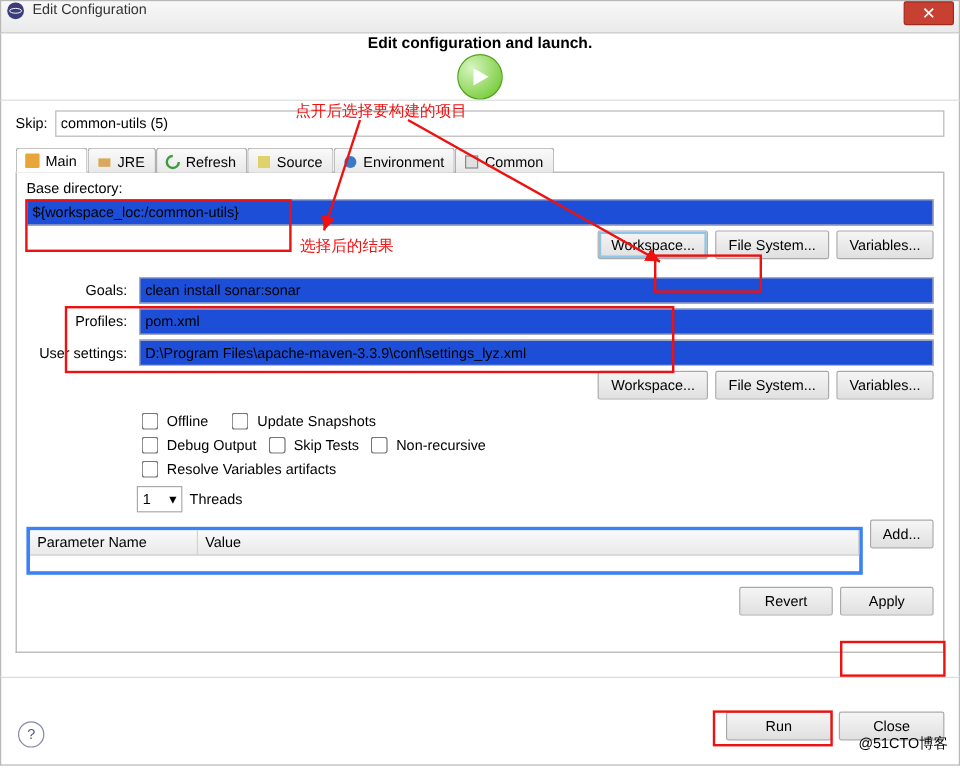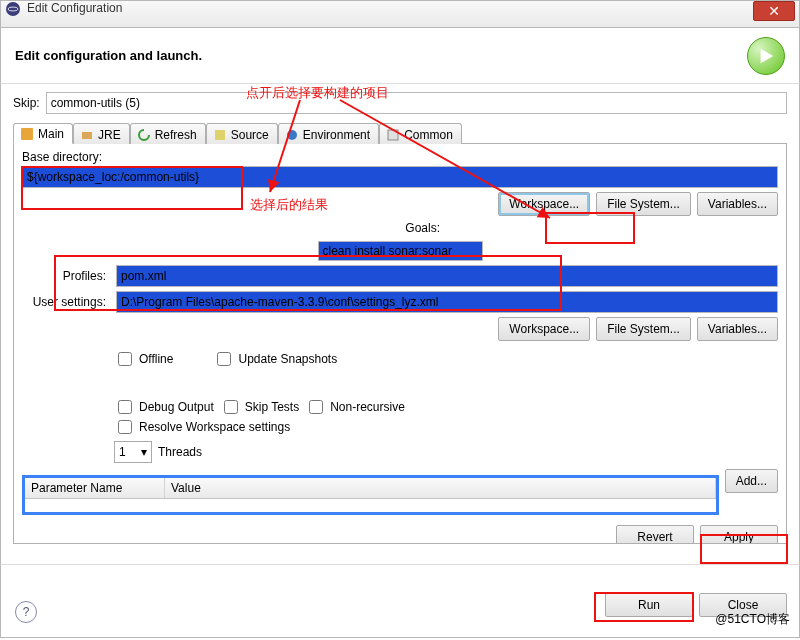--- a/index.html
+++ b/index.html
@@ -1,21 +1,21 @@
 <!DOCTYPE html>
 <html><head>
 <meta charset="utf-8">
 <style>
   * { box-sizing: border-box; font-family: "Segoe UI", Tahoma, sans-serif; font-size: 12px; }
   body { margin: 0; background: #fff; width: 800px; height: 640px; overflow: hidden; position: relative; }
   .titlebar { height: 28px; background: linear-gradient(#f8f8f8,#eaeaea); border: 1px solid #b8b8b8; display:flex; align-items:flex-start; padding:0 4px; }
   .titlebar .eclipse-icon { width:16px; height:16px; margin-right:6px; }
   .titlebar .title { flex:1; color:#333; }
   .titlebar .close { width:42px; height:20px; background:#c84031; color:#fff; text-align:center; line-height:18px; border:1px solid #a02a1f; border-radius:2px; font-size:14px;}
-  .banner { height:56px; border-left:1px solid #b8b8b8; border-right:1px solid #b8b8b8; background:#fff; display:flex; align-items:center; padding:0 14px; border-bottom:1px solid #ddd;}
+  .banner { height:56px; border-left:1px solid #b8b8b8; border-right:1px solid #b8b8b8; background:#fff; display:flex; align-items:center; padding:0 4px; border-bottom:1px solid #ddd;flex-direction:column;}
   .banner .btxt { flex:1; font-weight:bold; font-size:13px; }
   .runicon { width:38px; height:38px; border-radius:50%; background:radial-gradient(circle at 30% 30%, #d6f5c0, #64c41f); border:1px solid #4ba015; display:flex; align-items:center; justify-content:center; }
   .runicon svg { width:18px; height:18px; }
   .content { border-left:1px solid #b8b8b8; border-right:1px solid #b8b8b8; padding:8px 12px; height:480px; position:relative;}
   .row { display:flex; align-items:center; gap:6px; }
   .namefield { height:22px; flex:1; border:1px solid #b8b8b8; padding:2px 4px; background:#fff; }
   .tabstrip { margin-top:8px; display:flex; border-bottom:1px solid #b0b0b0; gap:0; }
   .tab { padding:3px 8px 2px 6px; border:1px solid #b0b0b0; border-bottom:none; background:linear-gradient(#fafafa,#e8e8e8); display:flex; align-items:center; gap:4px; position:relative; top:1px; border-radius:3px 3px 0 0;}
   .tab.active { background:#fff; border-bottom:1px solid #fff; }
   .tab .ico { width:14px; height:14px; }
@@ -106,66 +106,66 @@
 
   <div class="panel">
     <div>Base directory:</div>
     <input class="field-input" style="width: 100%; margin-top: 2px;" value="${workspace_loc:/common-utils}">
     <div class="btnrow">
       <button class="btn defaulted">Workspace...</button>
       <button class="btn">File System...</button>
       <button class="btn">Variables...</button>
     </div>
 
-    <div class="row" style="margin-top:5px;flex-direction:column;">
+    <div class="row" style="margin-top:15px;">
       <span class="field-label">Goals:</span>
       <input class="field-input" value="clean install sonar:sonar" style="">
     </div>
     <div class="row" style="margin-top:4px;">
       <span class="field-label">Profiles:</span>
       <input class="field-input" value="pom.xml" style="">
     </div>
     <div class="row" style="margin-top:4px;">
       <span class="field-label">User settings:</span>
       <input class="field-input" value="D:\Program Files\apache-maven-3.3.9\conf\settings_lyz.xml" style="">
     </div>
     <div class="btnrow">
       <button class="btn">Workspace...</button>
       <button class="btn">File System...</button>
       <button class="btn">Variables...</button>
     </div>
 
-    <div class="row" style="margin-top:8px; margin-left:92px; gap:40px;">
+    <div class="row" style="margin-top:8px; margin-left:92px; gap:16px;">
       <label class="chk">
           <input type="checkbox" style="">
           <span>Offline</span>
         </label>
       <label class="chk">
           <input type="checkbox" style="">
           <span>Update Snapshots</span>
         </label>
     </div>
-    <div class="row" style="margin-left:92px; margin-top:28px;">
+    <div class="row" style="margin-left:92px; ">
       <label class="chk">
           <input type="checkbox" style="">
           <span>Debug Output</span>
         </label>
       <label class="chk">
           <input type="checkbox" style="">
           <span>Skip Tests</span>
         </label>
       <label class="chk">
           <input type="checkbox" style="">
           <span>Non-recursive</span>
         </label>
     </div>
     <div class="row" style="margin-left:92px;">
       <label class="chk">
           <input type="checkbox" style="">
-          <span>Resolve Workspace settings</span>
+          <span>Resolve Variables artifacts</span>
         </label>
     </div>
     <div class="row" style="margin-left:92px; margin-top:4px; gap:6px;">
       <div class="spinner">
           <span>1</span>
           <span style="margin-left:auto;">▾</span>
         </div>
       <span>Threads</span>
     </div>
 

